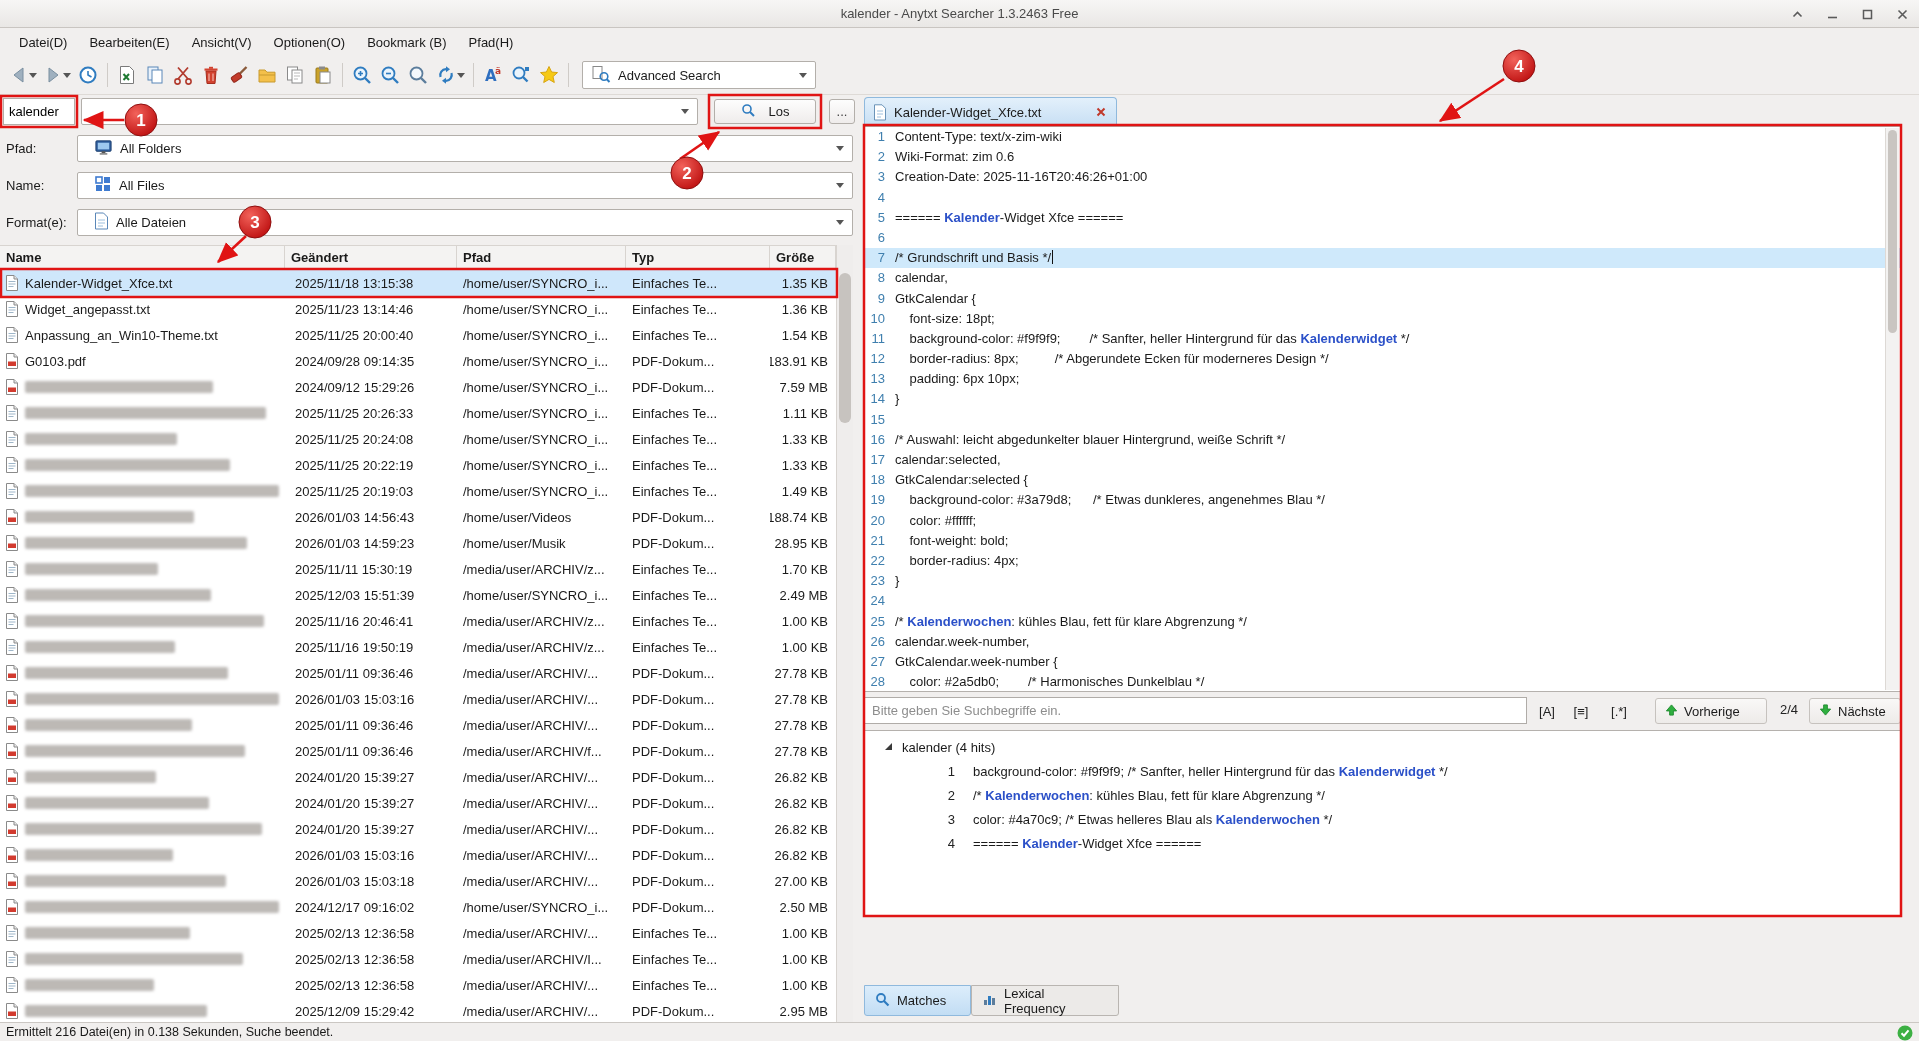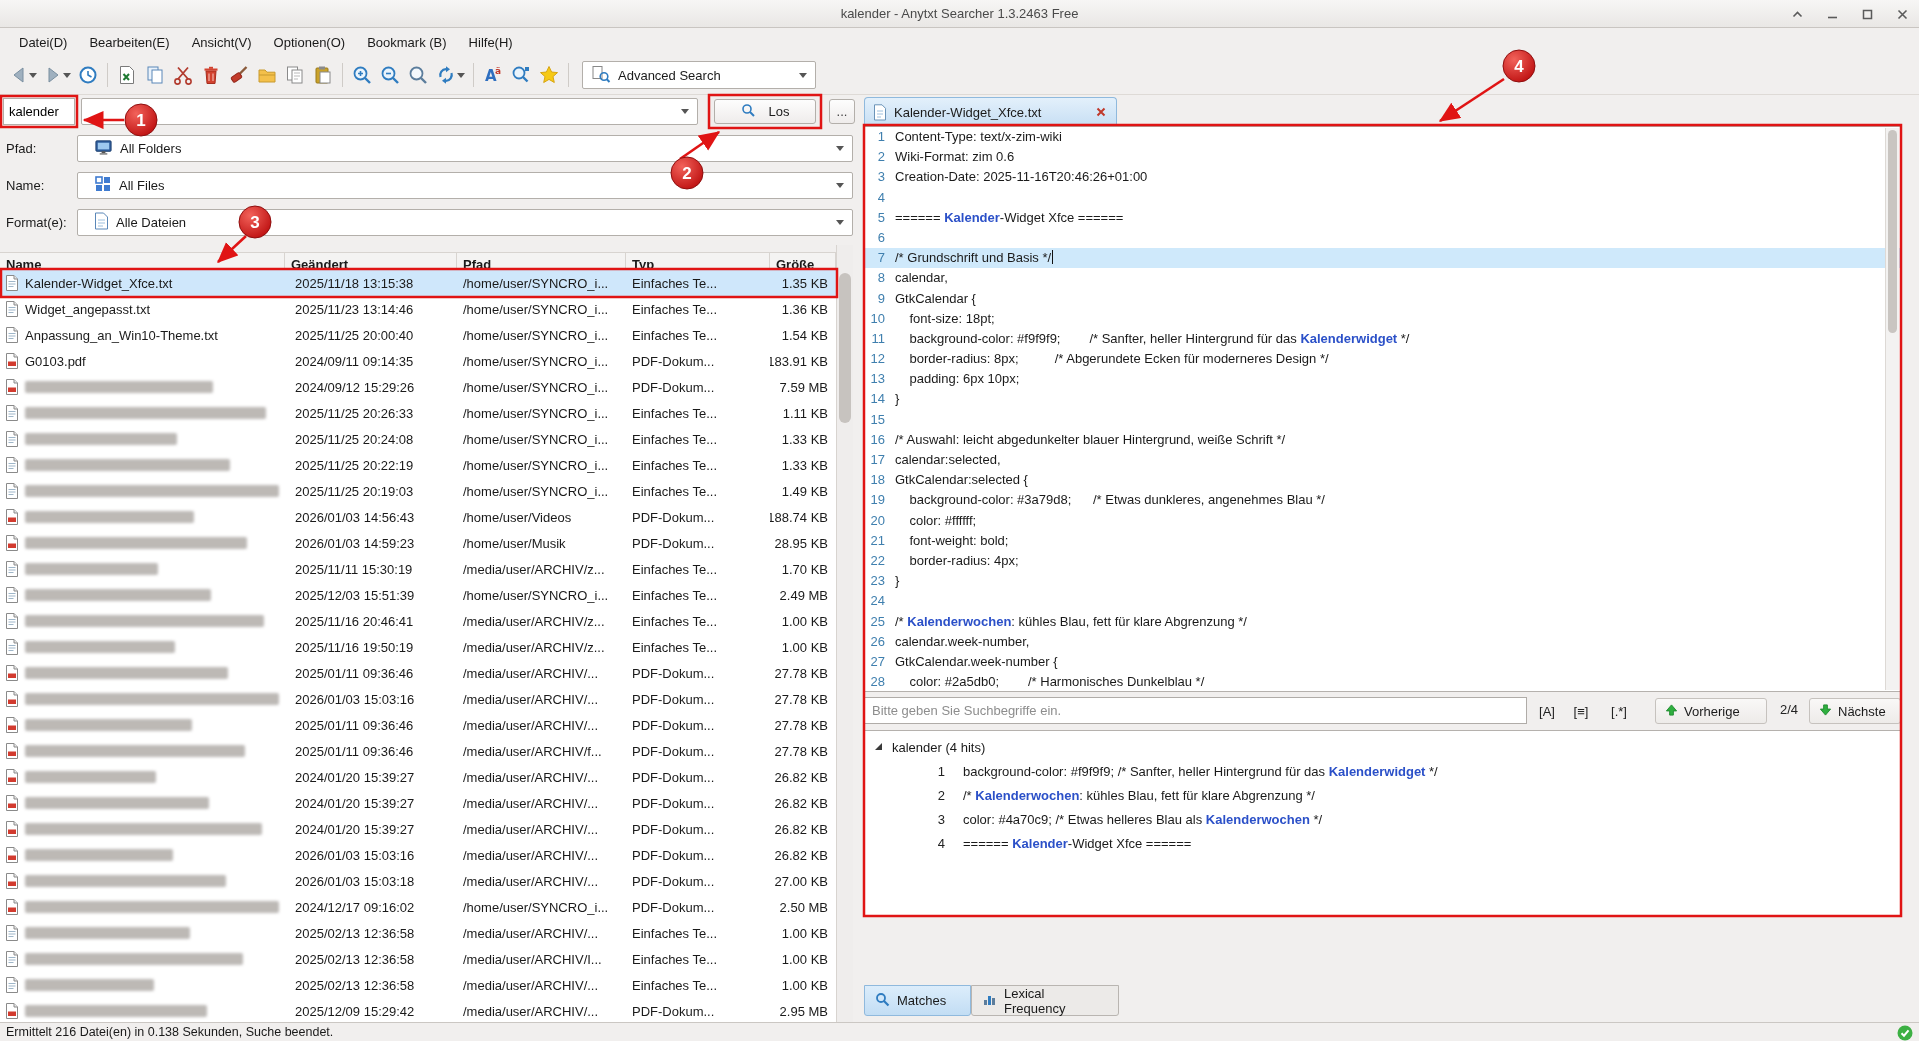--- a/index.html
+++ b/index.html
@@ -30,21 +30,21 @@
   .search-row{position:absolute;left:0;top:98px;width:860px;height:29px;}
   .term-input{position:absolute;left:3px;top:0;width:72px;height:27px;border:1px solid #b3afaa;padding:0 5px;font-size:13px;font-family:inherit;background:#fff;}
   .term-combo{position:absolute;left:81px;top:0;width:617px;height:27px;}
   .go-btn{position:absolute;left:714px;top:1px;width:102px;height:25px;background:linear-gradient(#fdfdfd,#efeceb);border:1px solid #b3afaa;border-radius:3px;display:flex;align-items:center;justify-content:center;gap:13px;}
   .more-btn{position:absolute;left:829px;top:1px;width:26px;height:25px;background:linear-gradient(#fdfdfd,#efeceb);border:1px solid #b3afaa;border-radius:3px;display:flex;align-items:center;justify-content:center;color:#444;}
   
   .filter-row{position:absolute;left:0;width:860px;height:28px;}
   .filter-label{position:absolute;left:6px;top:6px;color:#1a1a1a;}
   .filter-combo{position:absolute;left:77px;top:0;width:776px;height:27px;padding-left:16px;}
   
-  .ftable-header{position:absolute;left:0;top:252px;width:836px;height:25px;display:flex;background:#f4f3f2;border-top:1px solid #d8d4d0;border-bottom:1px solid #cfcbc7;font-weight:bold;}
+  .ftable-header{position:absolute;left:0;top:245px;width:836px;height:25px;display:flex;background:#f4f3f2;border-top:1px solid #d8d4d0;border-bottom:1px solid #cfcbc7;font-weight:bold;}
   .hcell{padding:4px 6px;border-right:1px solid #d8d4d0;white-space:nowrap;overflow:hidden;}
   .ftable-body{position:absolute;left:0;top:270px;width:836px;height:752px;overflow:hidden;background:#fff;}
   .frow{display:flex;height:26px;align-items:center;background:#fff;}
   .frow.sel{background:#cfe7fb;}
   .c{padding:0 6px;white-space:nowrap;overflow:hidden;height:26px;display:flex;align-items:center;}
   .c.name{width:285px;gap:6px;padding-left:5px;}
   .c.mod{width:172px;padding-left:10px;}
   .c.path{width:169px;}
   .c.typ{width:144px;}
   .c.size{width:66px;justify-content:flex-end;padding-right:8px;}
@@ -69,21 +69,21 @@
   .prev-scroll{position:absolute;right:1px;top:1px;width:14px;height:562px;background:#f3f2f1;border-left:1px solid #ddd9d5;}
   .prev-thumb{position:absolute;left:2px;top:2px;width:9px;height:203px;background:#c9c5c1;border-radius:5px;}
   
   .find-bar{position:absolute;left:864px;top:695px;width:1037px;height:33px;}
   .find-input{position:absolute;left:0;top:2px;width:663px;height:27px;border:1px solid #b0aca8;padding:0 7px;font-size:13px;font-family:inherit;background:#fff;}
   .find-input::placeholder{color:#8d8d8d;}
   .fbtn{position:absolute;top:4px;height:24px;display:flex;align-items:center;justify-content:center;color:#222;}
   .navbtn{position:absolute;top:3px;height:26px;background:linear-gradient(#f9f8f7,#edebe9);border:1px solid #c6c2be;border-radius:3px;display:flex;align-items:center;gap:6px;padding:0 9px;}
   .find-counter{position:absolute;left:908px;top:7px;width:34px;text-align:center;color:#222;}
   
-  .results{position:absolute;left:864px;top:730px;width:1037px;height:186px;background:#fff;border:1px solid #b5b1ad;overflow:hidden;padding-top:4px;}
+  .results{position:absolute;left:864px;top:730px;width:1037px;height:186px;background:#fff;border:1px solid #b5b1ad;overflow:hidden;padding-top:4px;padding-left:10px;}
   .rgroup{display:flex;align-items:center;height:24px;gap:8px;padding-left:7px;}
   .hit-row{display:flex;height:24px;align-items:center;}
   .hit-num{width:80px;text-align:right;flex:none;color:#222;}
   .hit-text{padding-left:18px;white-space:pre;}
   
   .btab{position:absolute;top:985px;height:31px;display:flex;align-items:center;gap:7px;padding:0 10px;border:1px solid #b9b5b1;border-top:1px solid #b9b5b1;background:#eceae8;}
   .btab.active{background:linear-gradient(#dcedfb,#c2ddf4);border-color:#8fb9dd;}
   .btab-matches{left:864px;width:107px;border-radius:0 0 3px 3px;}
   .btab-lexical{left:971px;width:148px;border-radius:0 0 3px 3px;}
   
@@ -120,21 +120,21 @@
       </span>
   </div>
 </div>
 
 <div class="menubar">
   <span class="menu-item">Datei(D)</span>
   <span class="menu-item">Bearbeiten(E)</span>
   <span class="menu-item">Ansicht(V)</span>
   <span class="menu-item">Optionen(O)</span>
   <span class="menu-item">Bookmark (B)</span>
-  <span class="menu-item">Hilfe(H)</span>
+  <span class="menu-item">Pfad(H)</span>
 </div>
 
 <div class="toolbar">
   <span class="tbtn">
       <svg width="20" height="22" viewBox="0 0 20 22">
         <path d="M14 4 L5 11 L14 18 Z" fill="#9fb0bf" stroke="#7a8fa0"></path>
       </svg>
       <span class="chev"></span>
     </span>
   <span class="tbtn">
@@ -371,21 +371,21 @@
     </div>
     <div class="frow">
       <div class="c name">
         <svg width="14" height="16" viewBox="0 0 14 16" style="flex:none;display:block">
           <path d="M1.5 .5 H9 L12.5 4 V15.5 H1.5 Z" fill="#fff" stroke="#8a8a8a"></path>
           <path d="M9 .5 V4 H12.5" fill="#e8e8e8" stroke="#8a8a8a"></path>
           <rect x="3" y="8.5" width="8" height="4.5" fill="#d23b2f"></rect>
         </svg>
         <span>G0103.pdf</span>
       </div>
-      <div class="c mod">2024/09/11 09:14:35</div>
+      <div class="c mod">2024/09/28 09:14:35</div>
       <div class="c path">/home/user/SYNCRO_i...</div>
       <div class="c typ">PDF-Dokum...</div>
       <div class="c size">183.91 KB</div>
     </div>
     <div class="frow">
       <div class="c name">
         <svg width="14" height="16" viewBox="0 0 14 16" style="flex:none;display:block">
           <path d="M1.5 .5 H9 L12.5 4 V15.5 H1.5 Z" fill="#fff" stroke="#8a8a8a"></path>
           <path d="M9 .5 V4 H12.5" fill="#e8e8e8" stroke="#8a8a8a"></path>
           <rect x="3" y="8.5" width="8" height="4.5" fill="#d23b2f"></rect>

